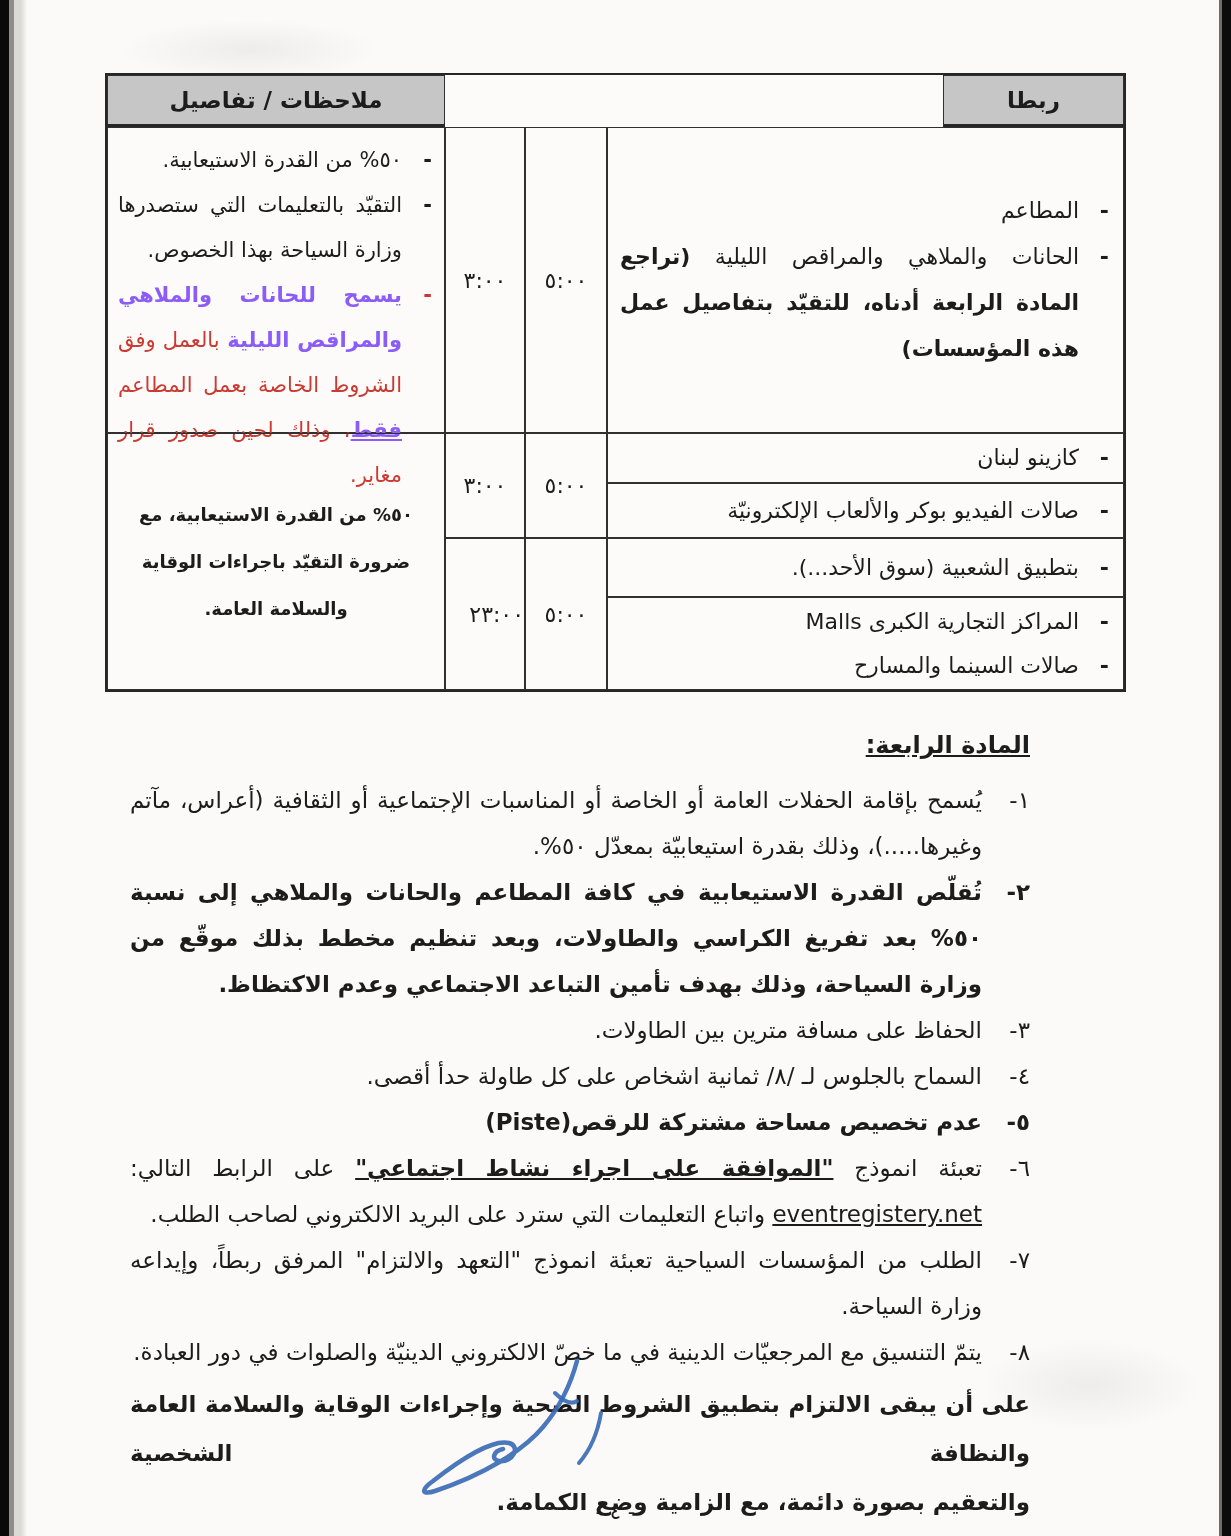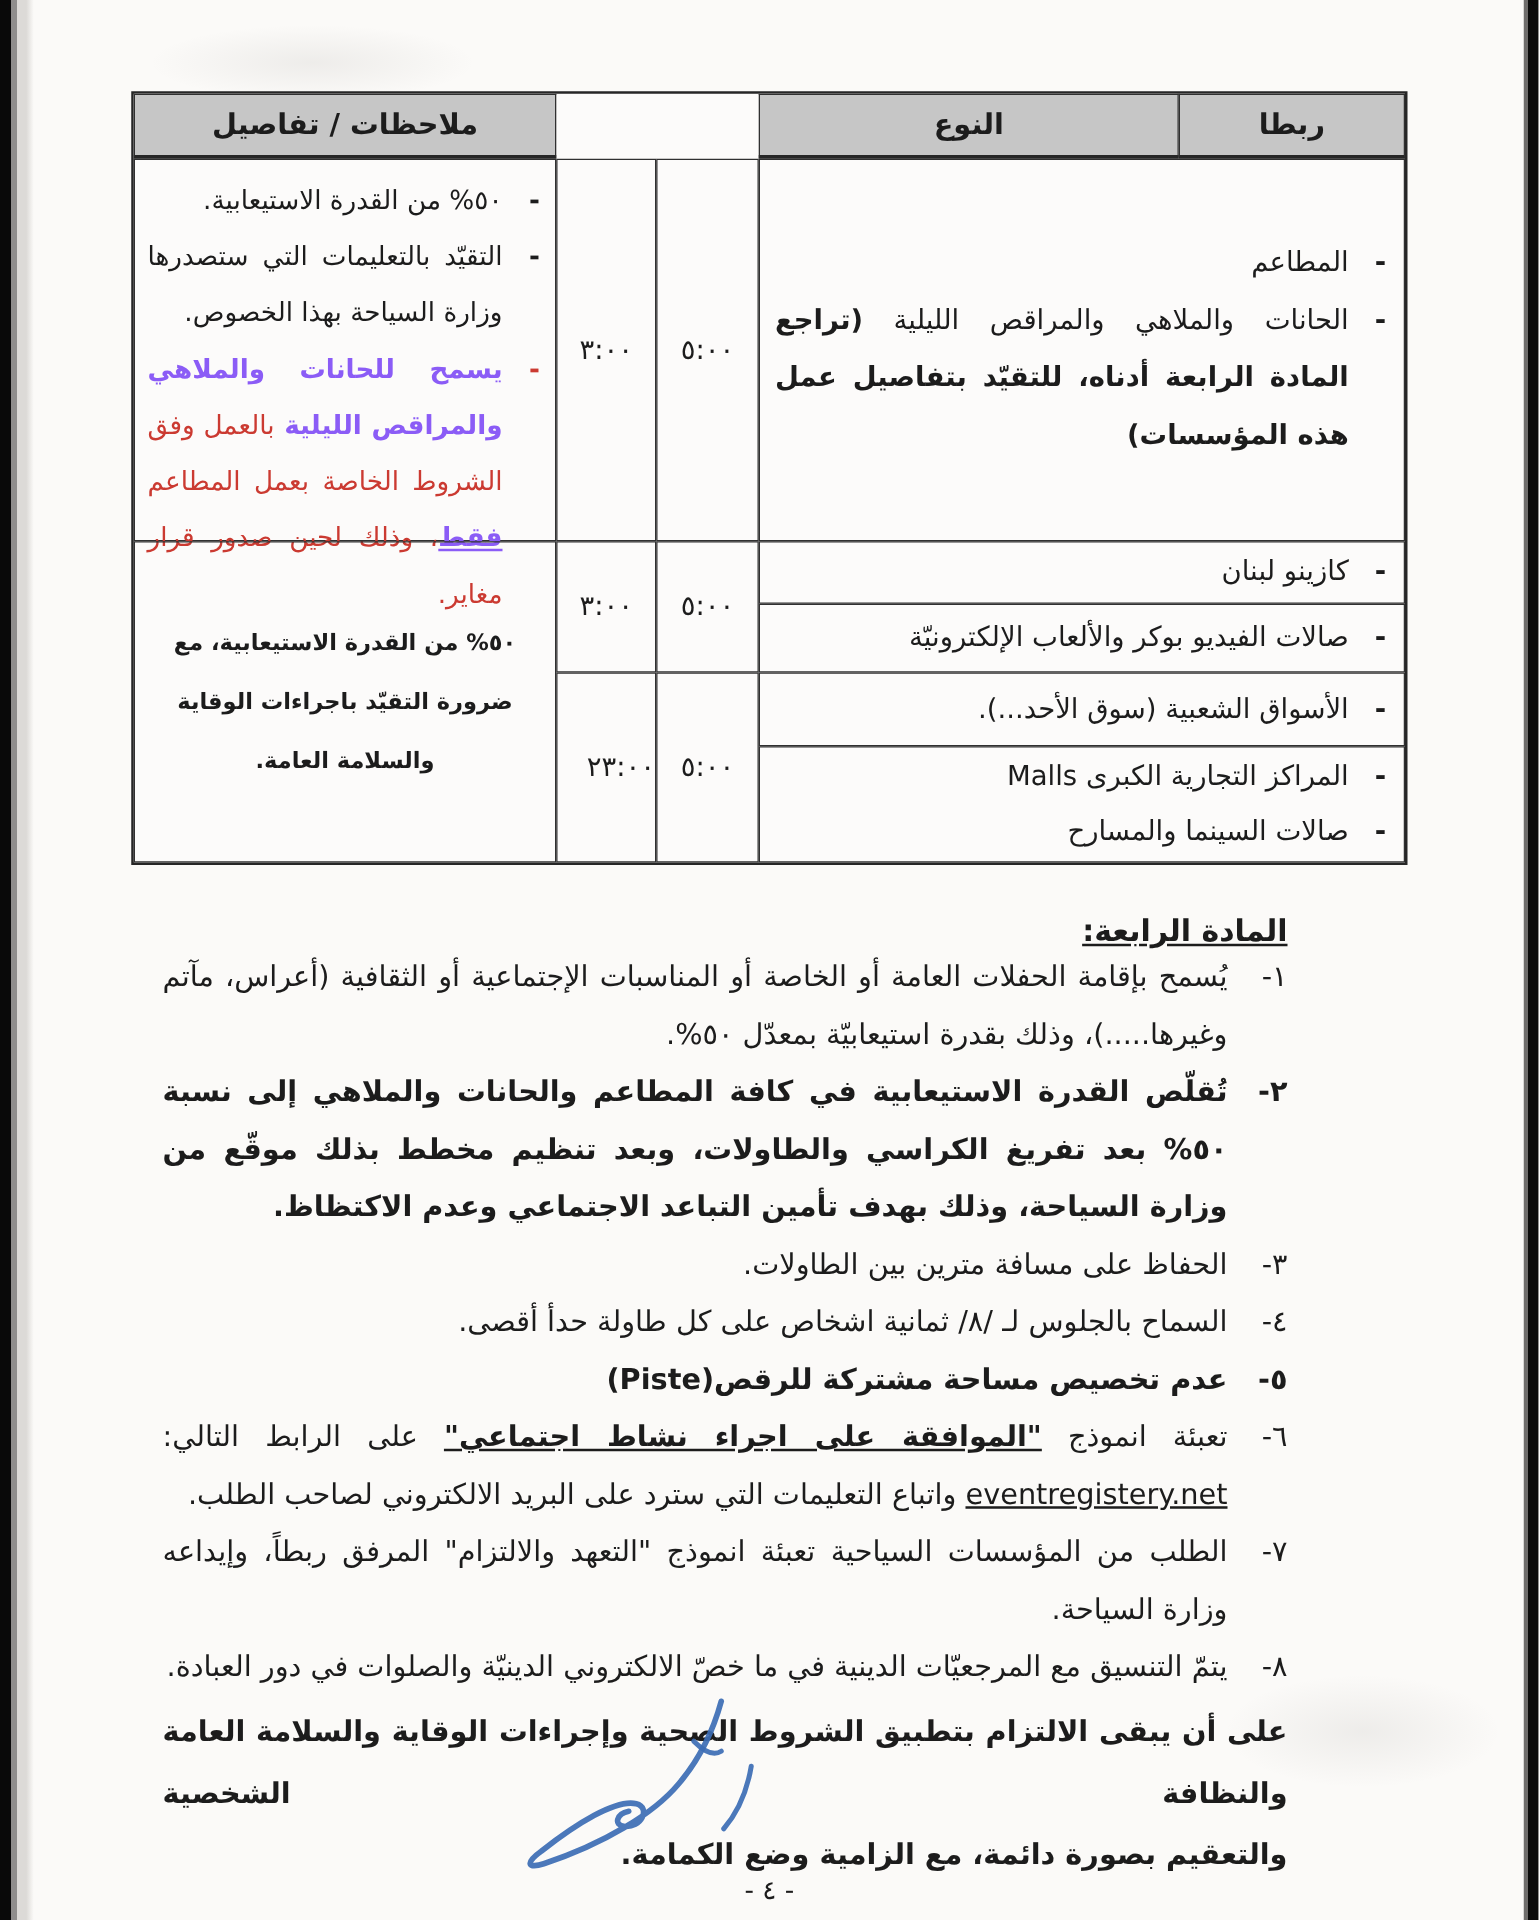--- a/index.html
+++ b/index.html
@@ -53,21 +53,21 @@
   .li .li-text{flex:1;text-align:justify;}
   .r1-notes .li{font-size:21px;line-height:45px;}
   .r2-d .li{line-height:44px;}
   .red{color:#cb3a31;}
   .red b{color:#8b5cf6;}
   .u{text-decoration:underline;}
   b.inline{font-weight:bold;}
 
   
   .article{position:absolute;top:731px;right:201px;left:130px;font-size:23px;}
-  .article-title{display:inline-block;font-weight:bold;font-size:24px;text-decoration:underline;}
+  .article-title{display:inline-block;font-weight:bold;font-size:24px;text-decoration:underline;margin-bottom:18px;}
   .item{display:flex;gap:11px;line-height:46px;}
   .item .num{flex:0 0 37px;white-space:nowrap;}
   .item .item-text{flex:1;text-align:justify;}
   .item.b .num,.item.b .item-text{font-weight:bold;}
   .formname{font-weight:bold;text-decoration:underline;}
   .weblink{text-decoration:underline;direction:ltr;unicode-bidi:embed;}
 
   .closing{margin-top:5px;font-weight:bold;line-height:49px;}
   .closing .cl1{text-align:justify;text-align-last:justify;}
   .closing .cl1 span,.closing .cl2 span{}
@@ -81,21 +81,20 @@
 <body>
 
 <div class="page">
   <div class="edge-left"></div>
   <div class="edge-right"></div>
   <div class="smudge" style="left:120px;top:20px;width:260px;height:60px;"></div>
   <div class="smudge" style="left:980px;top:1340px;width:220px;height:90px;"></div>
 
   <div class="grid">
     <div class="cell hcell h-cat">ربطا</div>
-    <div class="cell hcell h-type">النوع</div>
     <div class="cell hcell h-notes">ملاحظات / تفاصيل</div>
 
     <div class="cell r1-cat">
       <div class="li">
         <span class="dash">-</span>
         <span class="li-text">المطاعم</span>
       </div>
       <div class="li">
         <span class="dash">-</span>
         <span class="li-text"><span>الحانات والملاهي والمراقص الليلية </span><b class="inline">(تراجع المادة الرابعة أدناه، للتقيّد بتفاصيل عمل هذه المؤسسات)</b></span>
@@ -130,21 +129,21 @@
     </div>
     <div class="cell r2-b">
       <div class="li">
           <span class="dash">-</span>
           <span class="li-text">صالات الفيديو بوكر والألعاب الإلكترونيّة</span>
         </div>
     </div>
     <div class="cell r2-c">
       <div class="li">
           <span class="dash">-</span>
-          <span class="li-text">الأسواق الشعبية (سوق الأحد...).</span>
+          <span class="li-text">بتطبيق الشعبية (سوق الأحد...).</span>
         </div>
     </div>
     <div class="cell r2-d">
       <div class="li">
           <span class="dash">-</span>
           <span class="li-text">المراكز التجارية الكبرى Malls</span>
         </div>
       <div class="li">
           <span class="dash">-</span>
           <span class="li-text">صالات السينما والمسارح</span>

